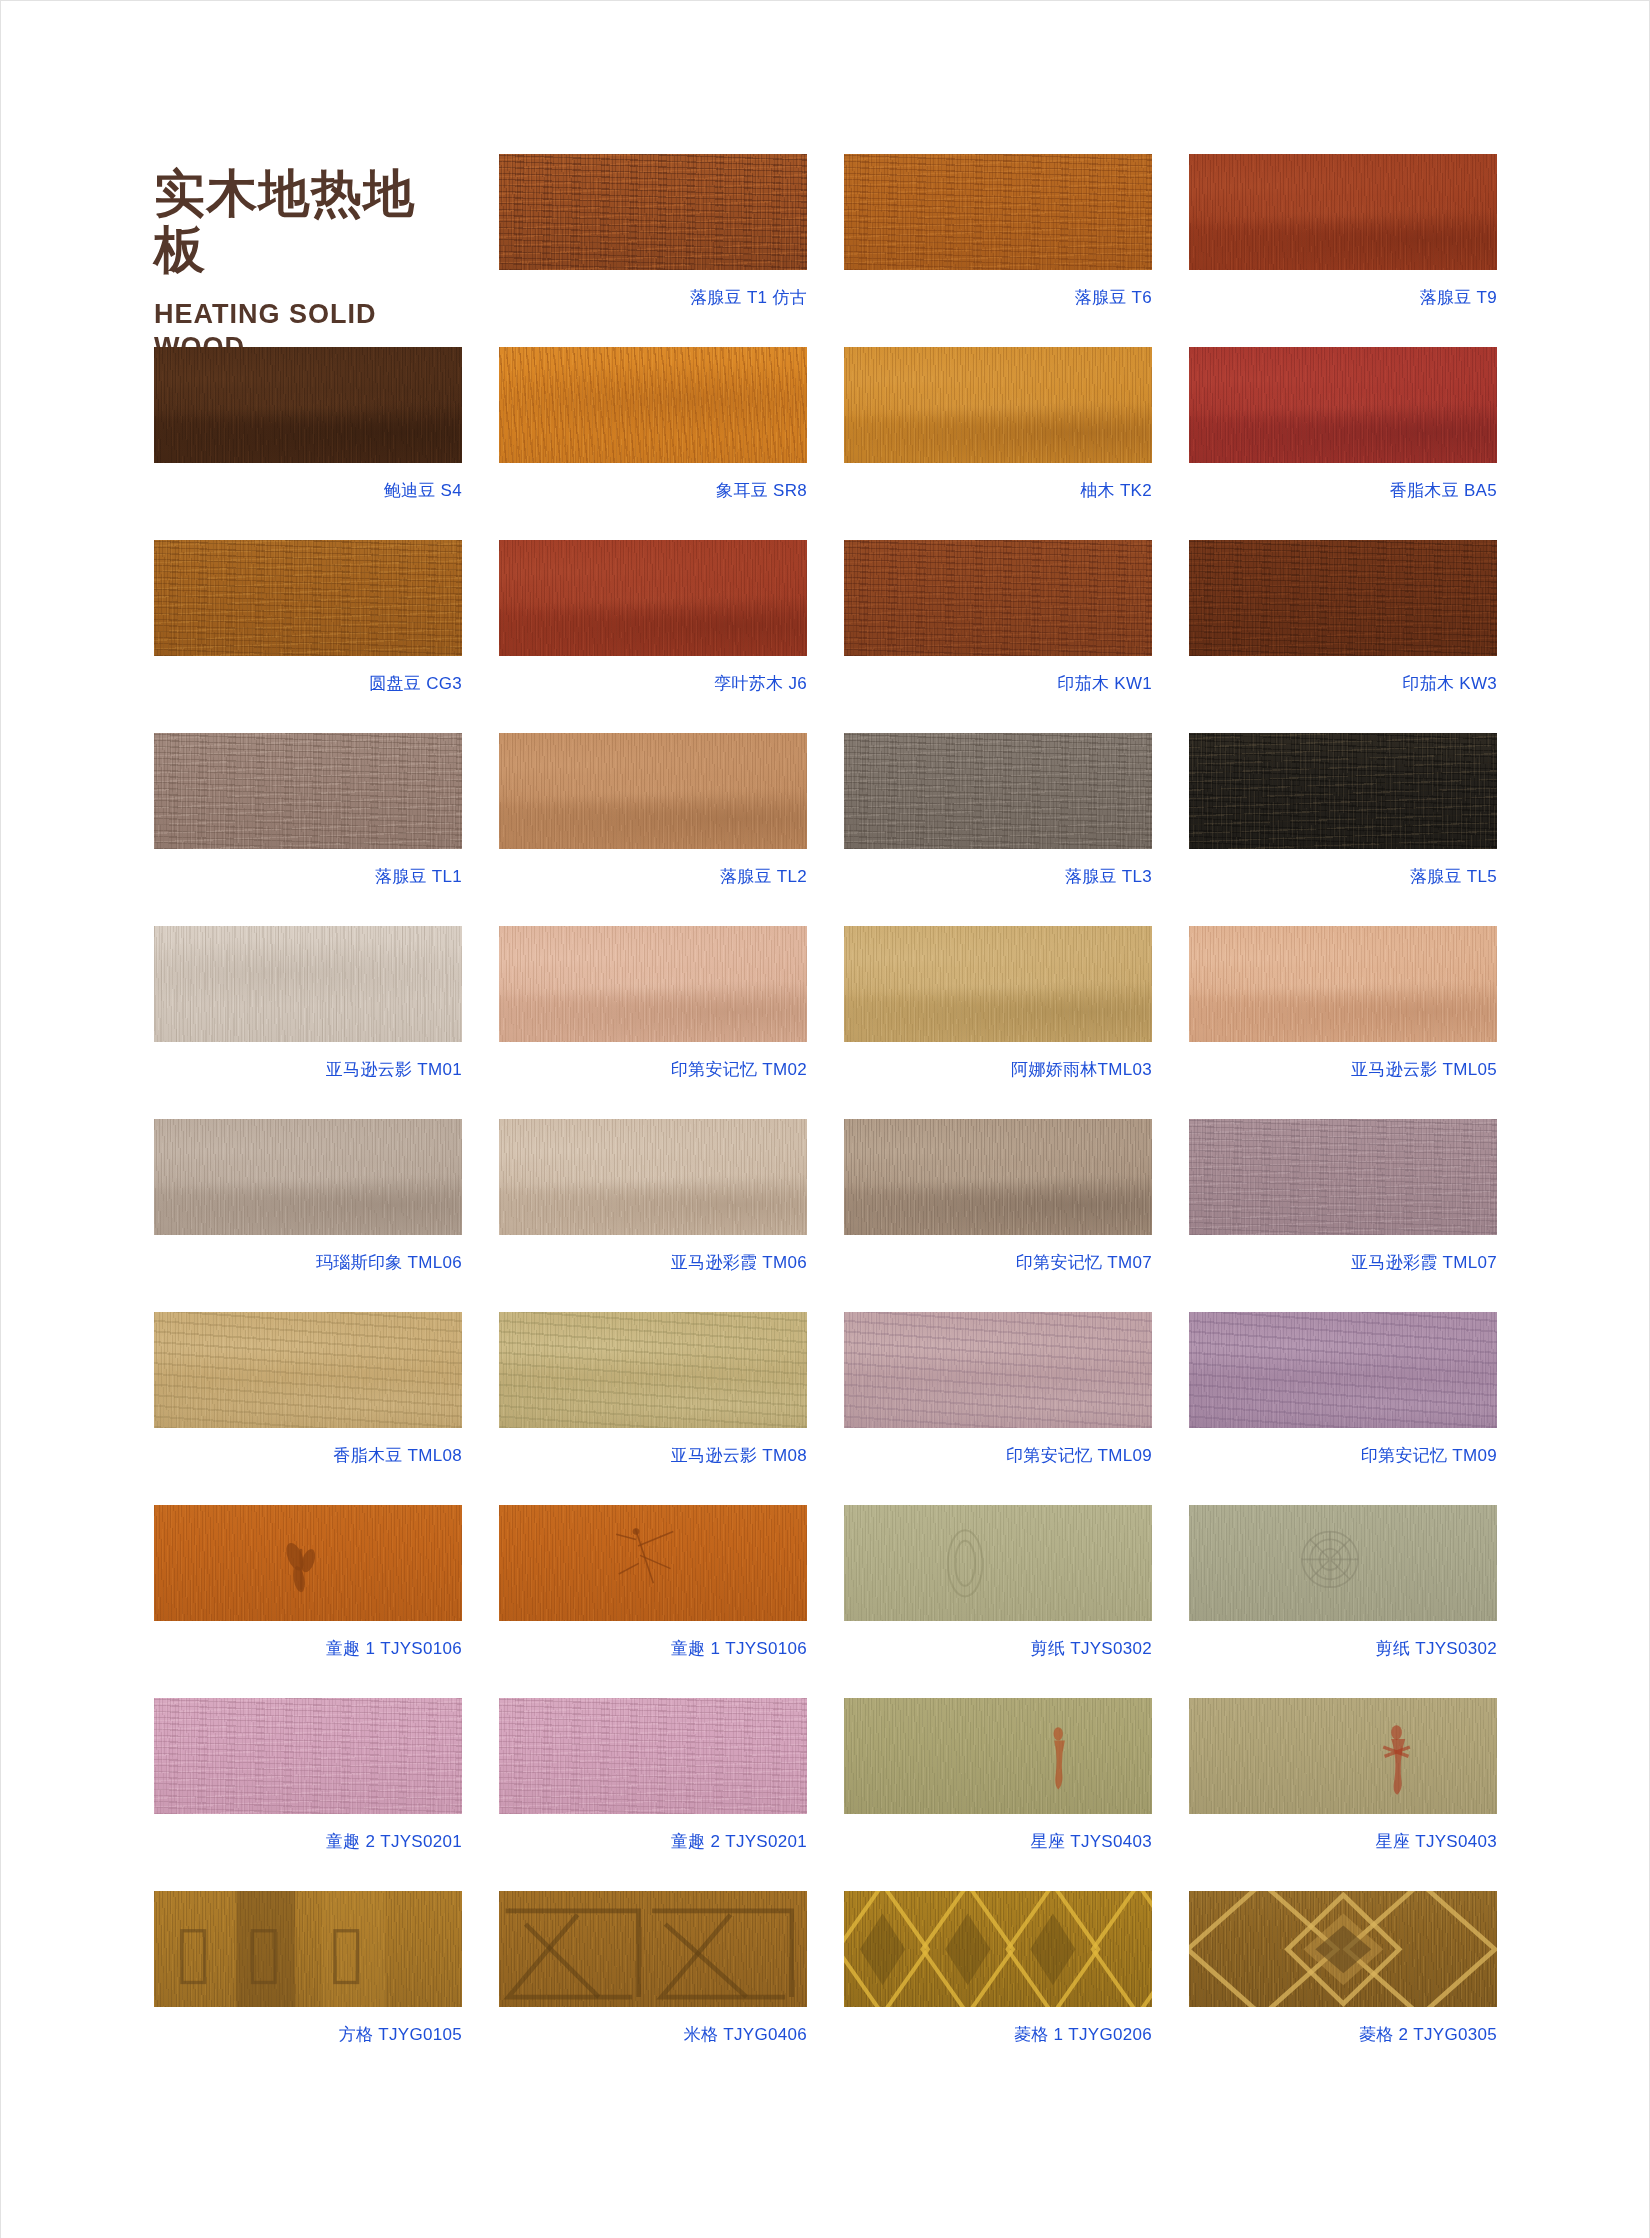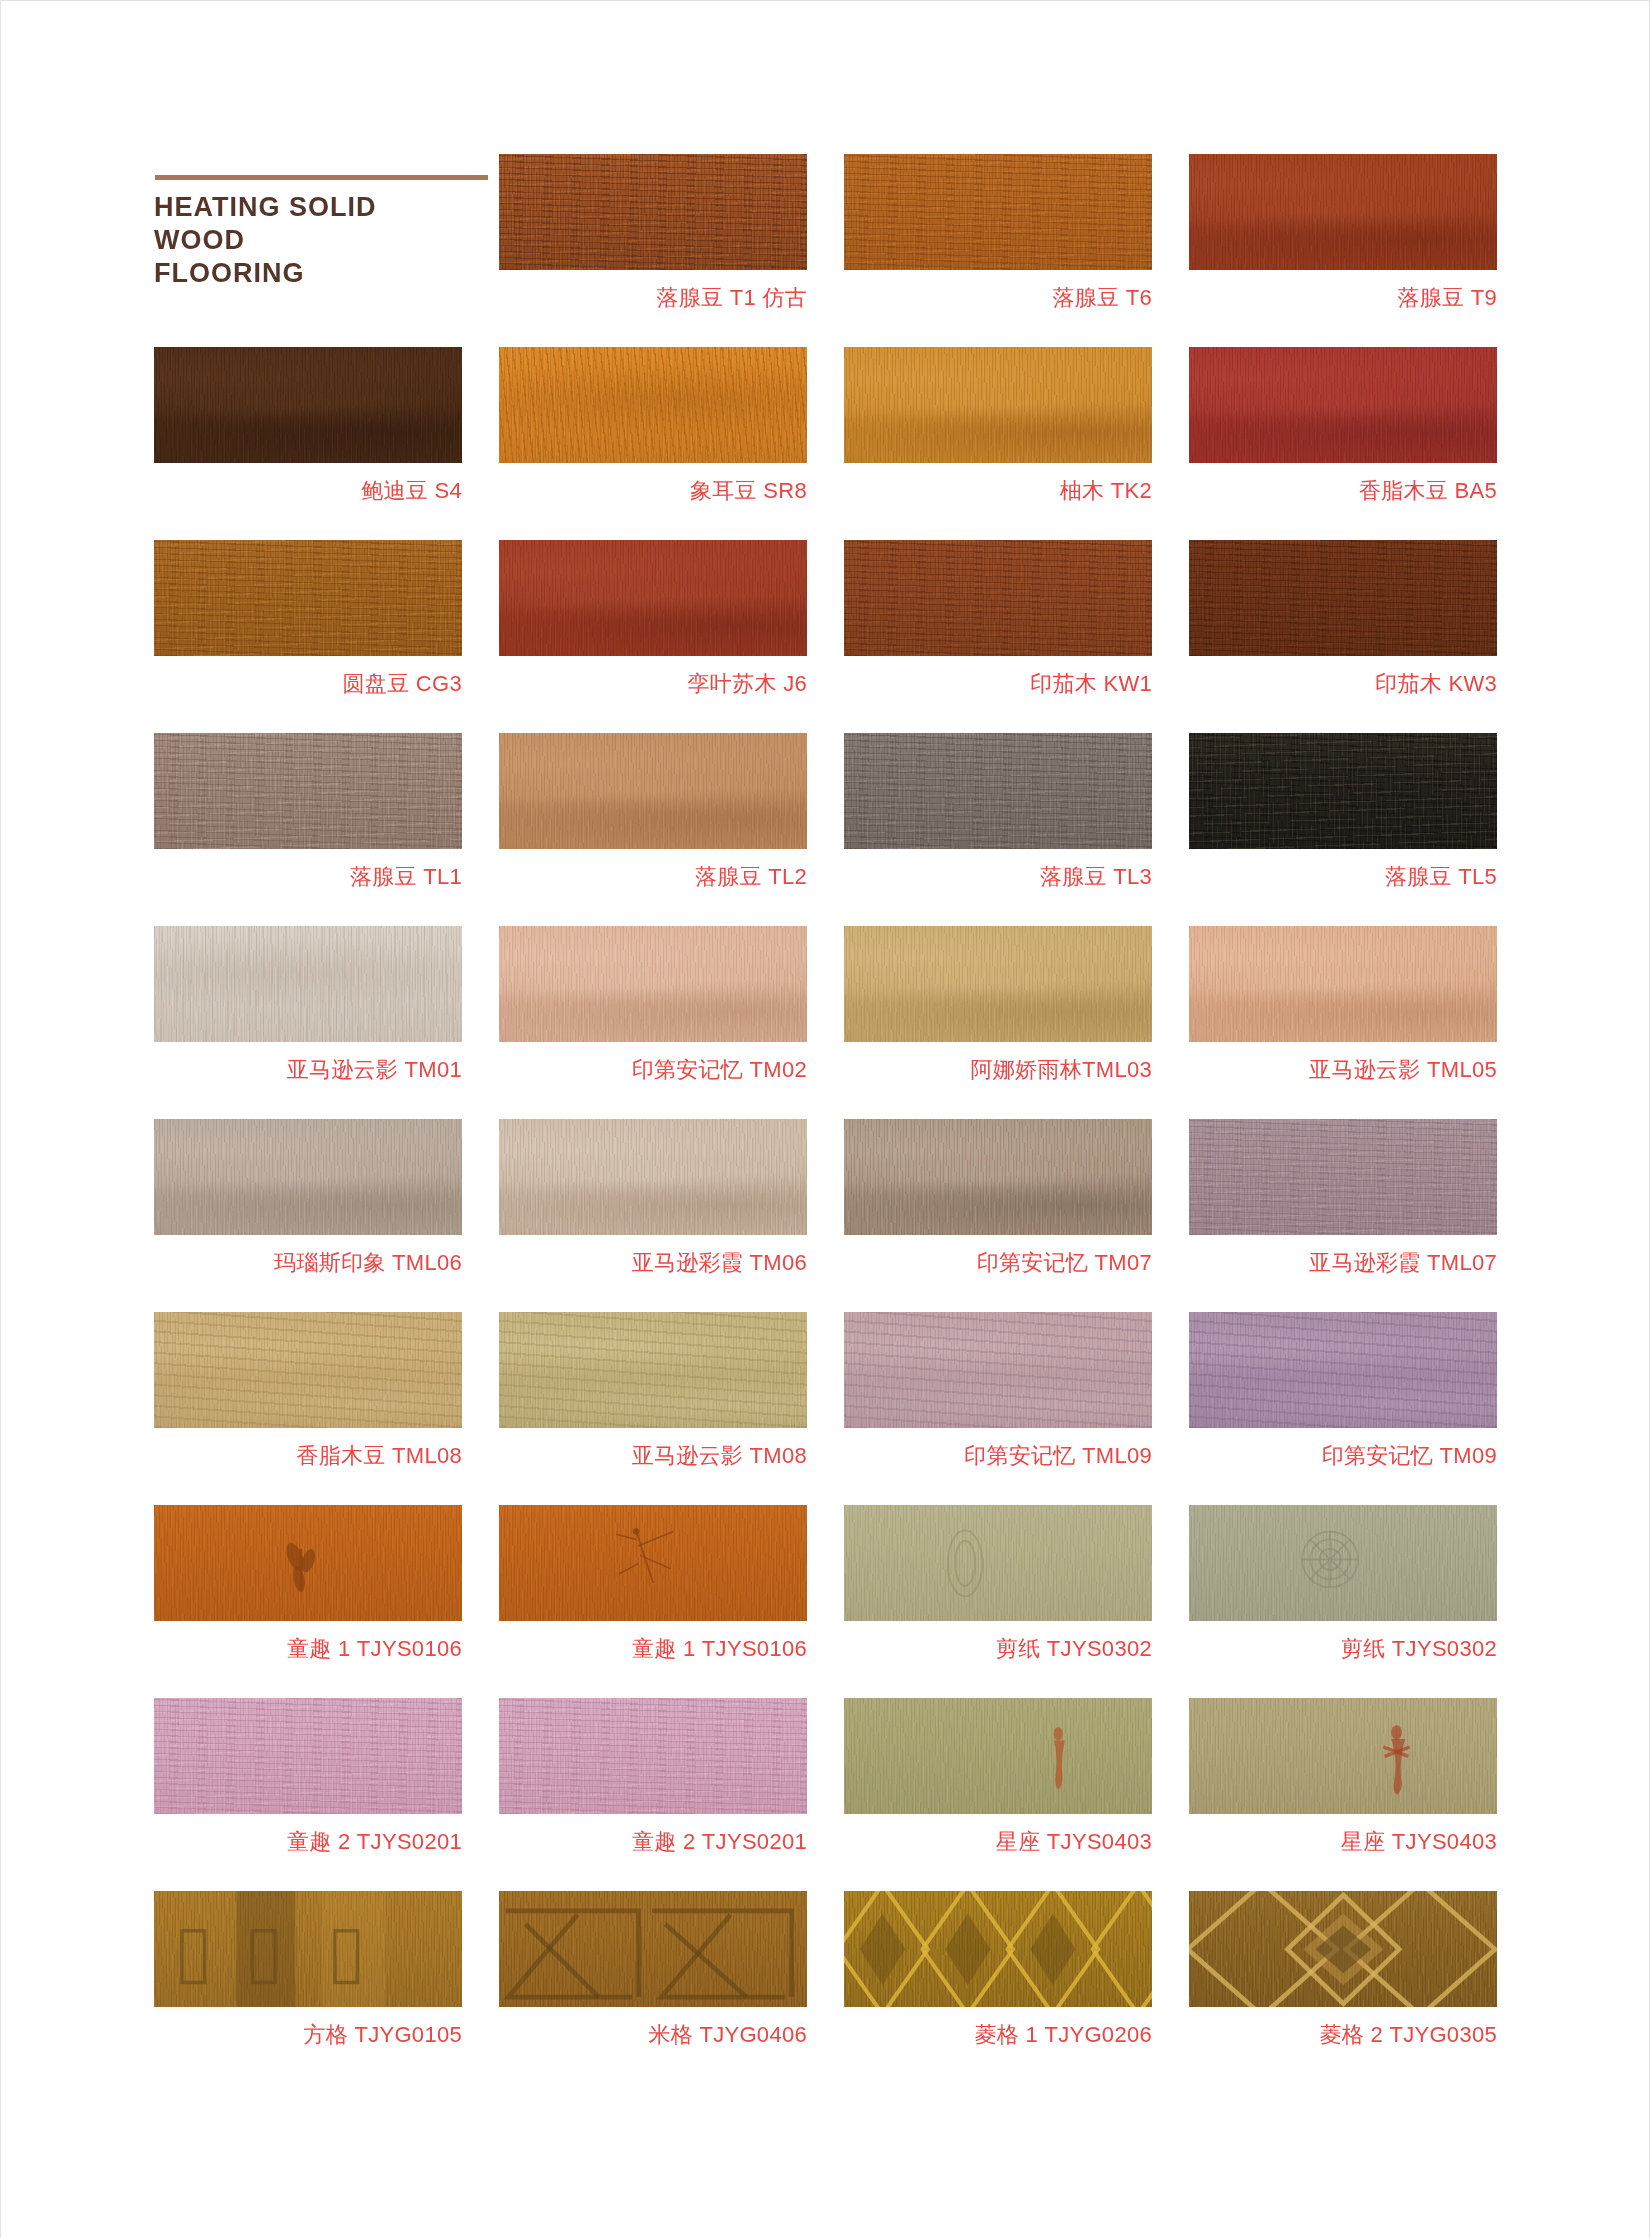--- a/index.html
+++ b/index.html
@@ -48,23 +48,23 @@
   .swatch .grainC,
   .swatch .motif {
     position: absolute;
     inset: 0;
     pointer-events: none;
   }
   .caption {
     margin-top: 17.3px;
     width: 308px;
     text-align: right;
-    font-size: 22px;
+    font-size: 17px;
     line-height: 22.6px;
-    color: #ef4444;
+    color: #1d4ed8;
     letter-spacing: 0.3px;
     white-space: nowrap;
   }
 
   
   .titlecell {
     width: 308px;
     height: 175px;
     display: flex;
     flex-direction: column;
@@ -91,20 +91,21 @@
     color: #54372a;
     letter-spacing: 1px;
   }
 </style>
 </head>
 <body>
 
 <div id="page">
   <div id="grid">
       <div class="titlecell">
+        <div class="title-cn">实木地热地板</div>
    <div class="title-rule"></div>
    <div class="title-en">HEATING SOLID WOOD</div>
    <div class="title-en">FLOORING</div>
       </div>
       <div class="cell">
         <div class="swatch" style="background: repeating-linear-gradient(91deg, rgba(78, 35, 18, 0.3) 0px, rgba(78, 35, 18, 0.3) 0.7px, transparent 0.7px, transparent 2.7px), repeating-linear-gradient(89deg, rgba(200, 116, 55, 0.22) 0px, rgba(200, 116, 55, 0.22) 0.7px, transparent 0.7px, transparent 4.7px), repeating-linear-gradient(2deg, rgba(78, 35, 18, 0.45) 0px, rgba(78, 35, 18, 0.45) 1.3px, transparent 1.3px, transparent 6px), repeating-linear-gradient(-2deg, rgba(200, 116, 55, 0.3) 0px, rgba(200, 116, 55, 0.3) 1.3px, transparent 1.3px, transparent 8.6px), linear-gradient(rgba(200, 116, 55, 0.16) 0%, transparent 35%, rgba(78, 35, 18, 0.22) 100%), linear-gradient(rgb(154, 79, 35), rgb(154, 79, 35));"></div>
         <div class="caption">落腺豆 T1 仿古</div>
       </div>
       <div class="cell">
         <div class="swatch" style="background: repeating-linear-gradient(91deg, rgba(122, 60, 18, 0.3) 0px, rgba(122, 60, 18, 0.3) 0.7px, transparent 0.7px, transparent 2.7px), repeating-linear-gradient(89deg, rgba(208, 132, 54, 0.22) 0px, rgba(208, 132, 54, 0.22) 0.7px, transparent 0.7px, transparent 4.7px), repeating-linear-gradient(2deg, rgba(122, 60, 18, 0.45) 0px, rgba(122, 60, 18, 0.45) 1.3px, transparent 1.3px, transparent 6px), repeating-linear-gradient(-2deg, rgba(208, 132, 54, 0.3) 0px, rgba(208, 132, 54, 0.3) 1.3px, transparent 1.3px, transparent 8.6px), linear-gradient(rgba(208, 132, 54, 0.16) 0%, transparent 35%, rgba(122, 60, 18, 0.22) 100%), linear-gradient(rgb(179, 101, 31), rgb(179, 101, 31));"></div>

